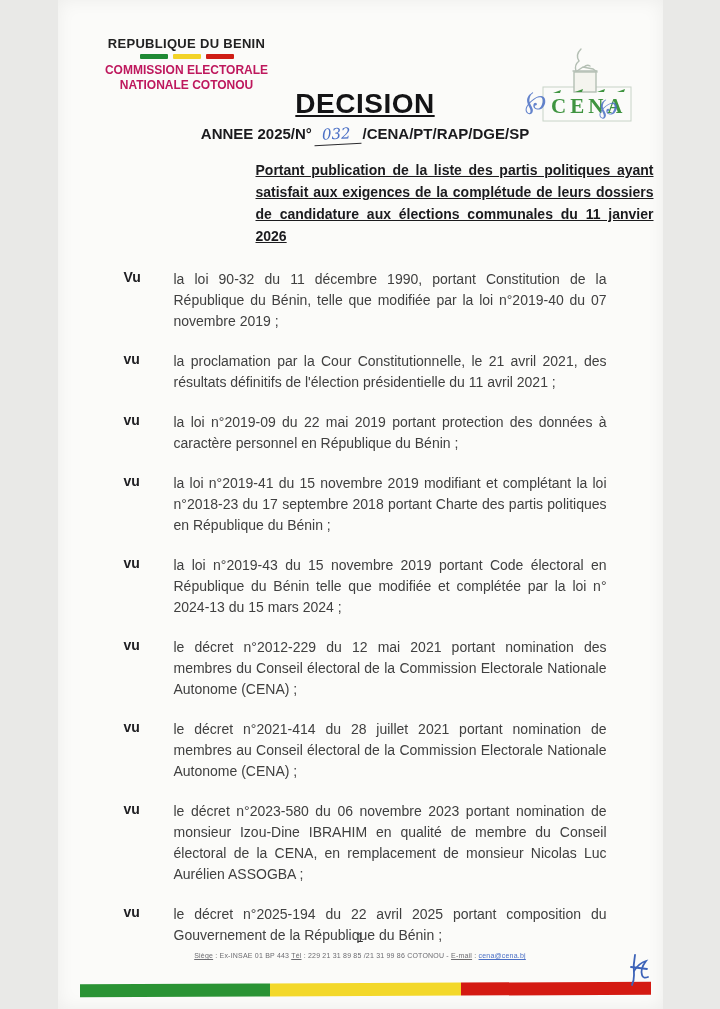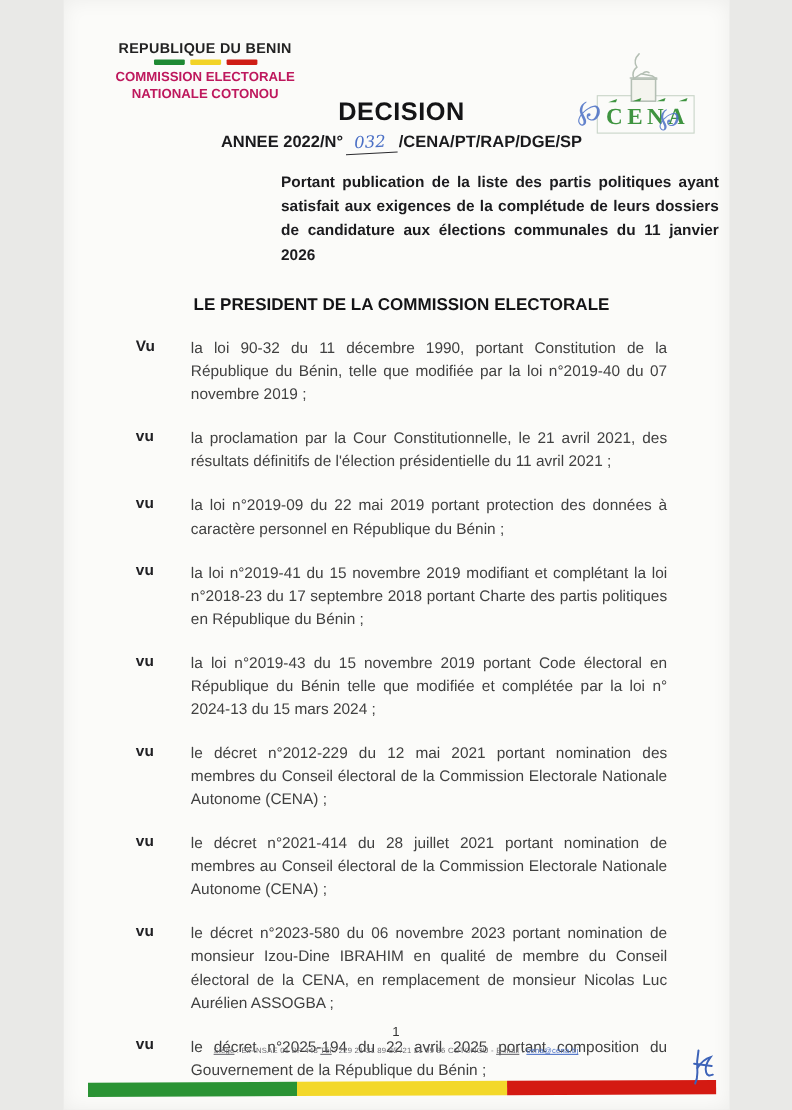--- a/index.html
+++ b/index.html
@@ -26,22 +26,23 @@
   .letterhead .commission{
     font-size:12px;font-weight:bold;line-height:15px;color:#be185d;
   }
   
   .logo-box{
     position:absolute;right:28px;top:41px;width:98px;height:86px;
   }
   
   .content{position:absolute;left:60px;right:50px;top:88px;}
   .doc-title{
-    text-align:center;font-size:23px;font-weight:bold;letter-spacing:.5px;
+    text-align:center;font-size:28px;font-weight:bold;letter-spacing:.5px;
     color:#141416;
+    text-decoration:underline;
   }
   .doc-ref{
     text-align:center;font-size:15px;font-weight:bold;margin-top:5px;color:#1a1a1d;
   }
   .ref-number{
     font-family:"DejaVu Serif", serif;
     font-style:italic;font-weight:normal;
     color:#4a6fc5;font-size:15px;
     display:inline-block;transform:rotate(-3deg);
     border-bottom:1.5px solid #2a2a2e;
@@ -51,21 +52,21 @@
     position:absolute;color:#4a6fc5;
     font-family:"DejaVu Serif", serif;font-size:25px;font-weight:normal;
     transform:rotate(8deg);opacity:.85;pointer-events:none;
   }
   .hand-initial.first{left:468px;top:82px;}
   .hand-initial.second{left:542px;top:90px;font-size:22px;}
   
   .subject{
     margin:14px 0 0 138px;width:398px;
     font-size:14px;font-weight:bold;line-height:22px;
-    text-align:justify;color:#1b1b1e;
+    text-align:justify;color:#1b1b1e;text-decoration:underline;
   }
   
   .heading{
     margin-top:22px;text-align:center;
     font-size:15.5px;font-weight:bold;line-height:27px;color:#141416;
   }
   
   .visa-list{margin-top:15px;}
   .visa-row{
     display:grid;grid-template-columns:50px 1fr;
@@ -133,27 +134,26 @@
     </svg>
   </div>
 
   <span class="hand-initial first">℘</span>
   <span class="hand-initial second">℘</span>
 
   <div class="content">
     <div class="doc-title">DECISION</div>
 
     <div class="doc-ref">
-      <span>ANNEE 2022/N°</span><span class="ref-number">032</span><span>/CENA/PT/RAP/DGE/SP</span>
+      <span>ANNEE 2025/N°</span><span class="ref-number">032</span><span>/CENA/PT/RAP/DGE/SP</span>
     </div>
 
     <div class="subject">Portant publication de la liste des partis politiques ayant satisfait aux exigences de la complétude de leurs dossiers de candidature aux élections communales du 11 janvier 2026</div>
 
     <div class="heading">
-      <div>LE PRESIDENT DE LA COMMISSION ELECTORALE</div>
     </div>
 
     <div class="visa-list">
         <div class="visa-row">
       <div class="visa-label">Vu</div>
       <div class="visa-text">la loi 90-32 du 11 décembre 1990, portant Constitution de la République du Bénin, telle que modifiée par la loi n°2019-40 du 07 novembre 2019 ;</div>
     </div>
         <div class="visa-row">
       <div class="visa-label">vu</div>
       <div class="visa-text">la proclamation par la Cour Constitutionnelle, le 21 avril 2021, des résultats définitifs de l'élection présidentielle du 11 avril 2021 ;</div>

